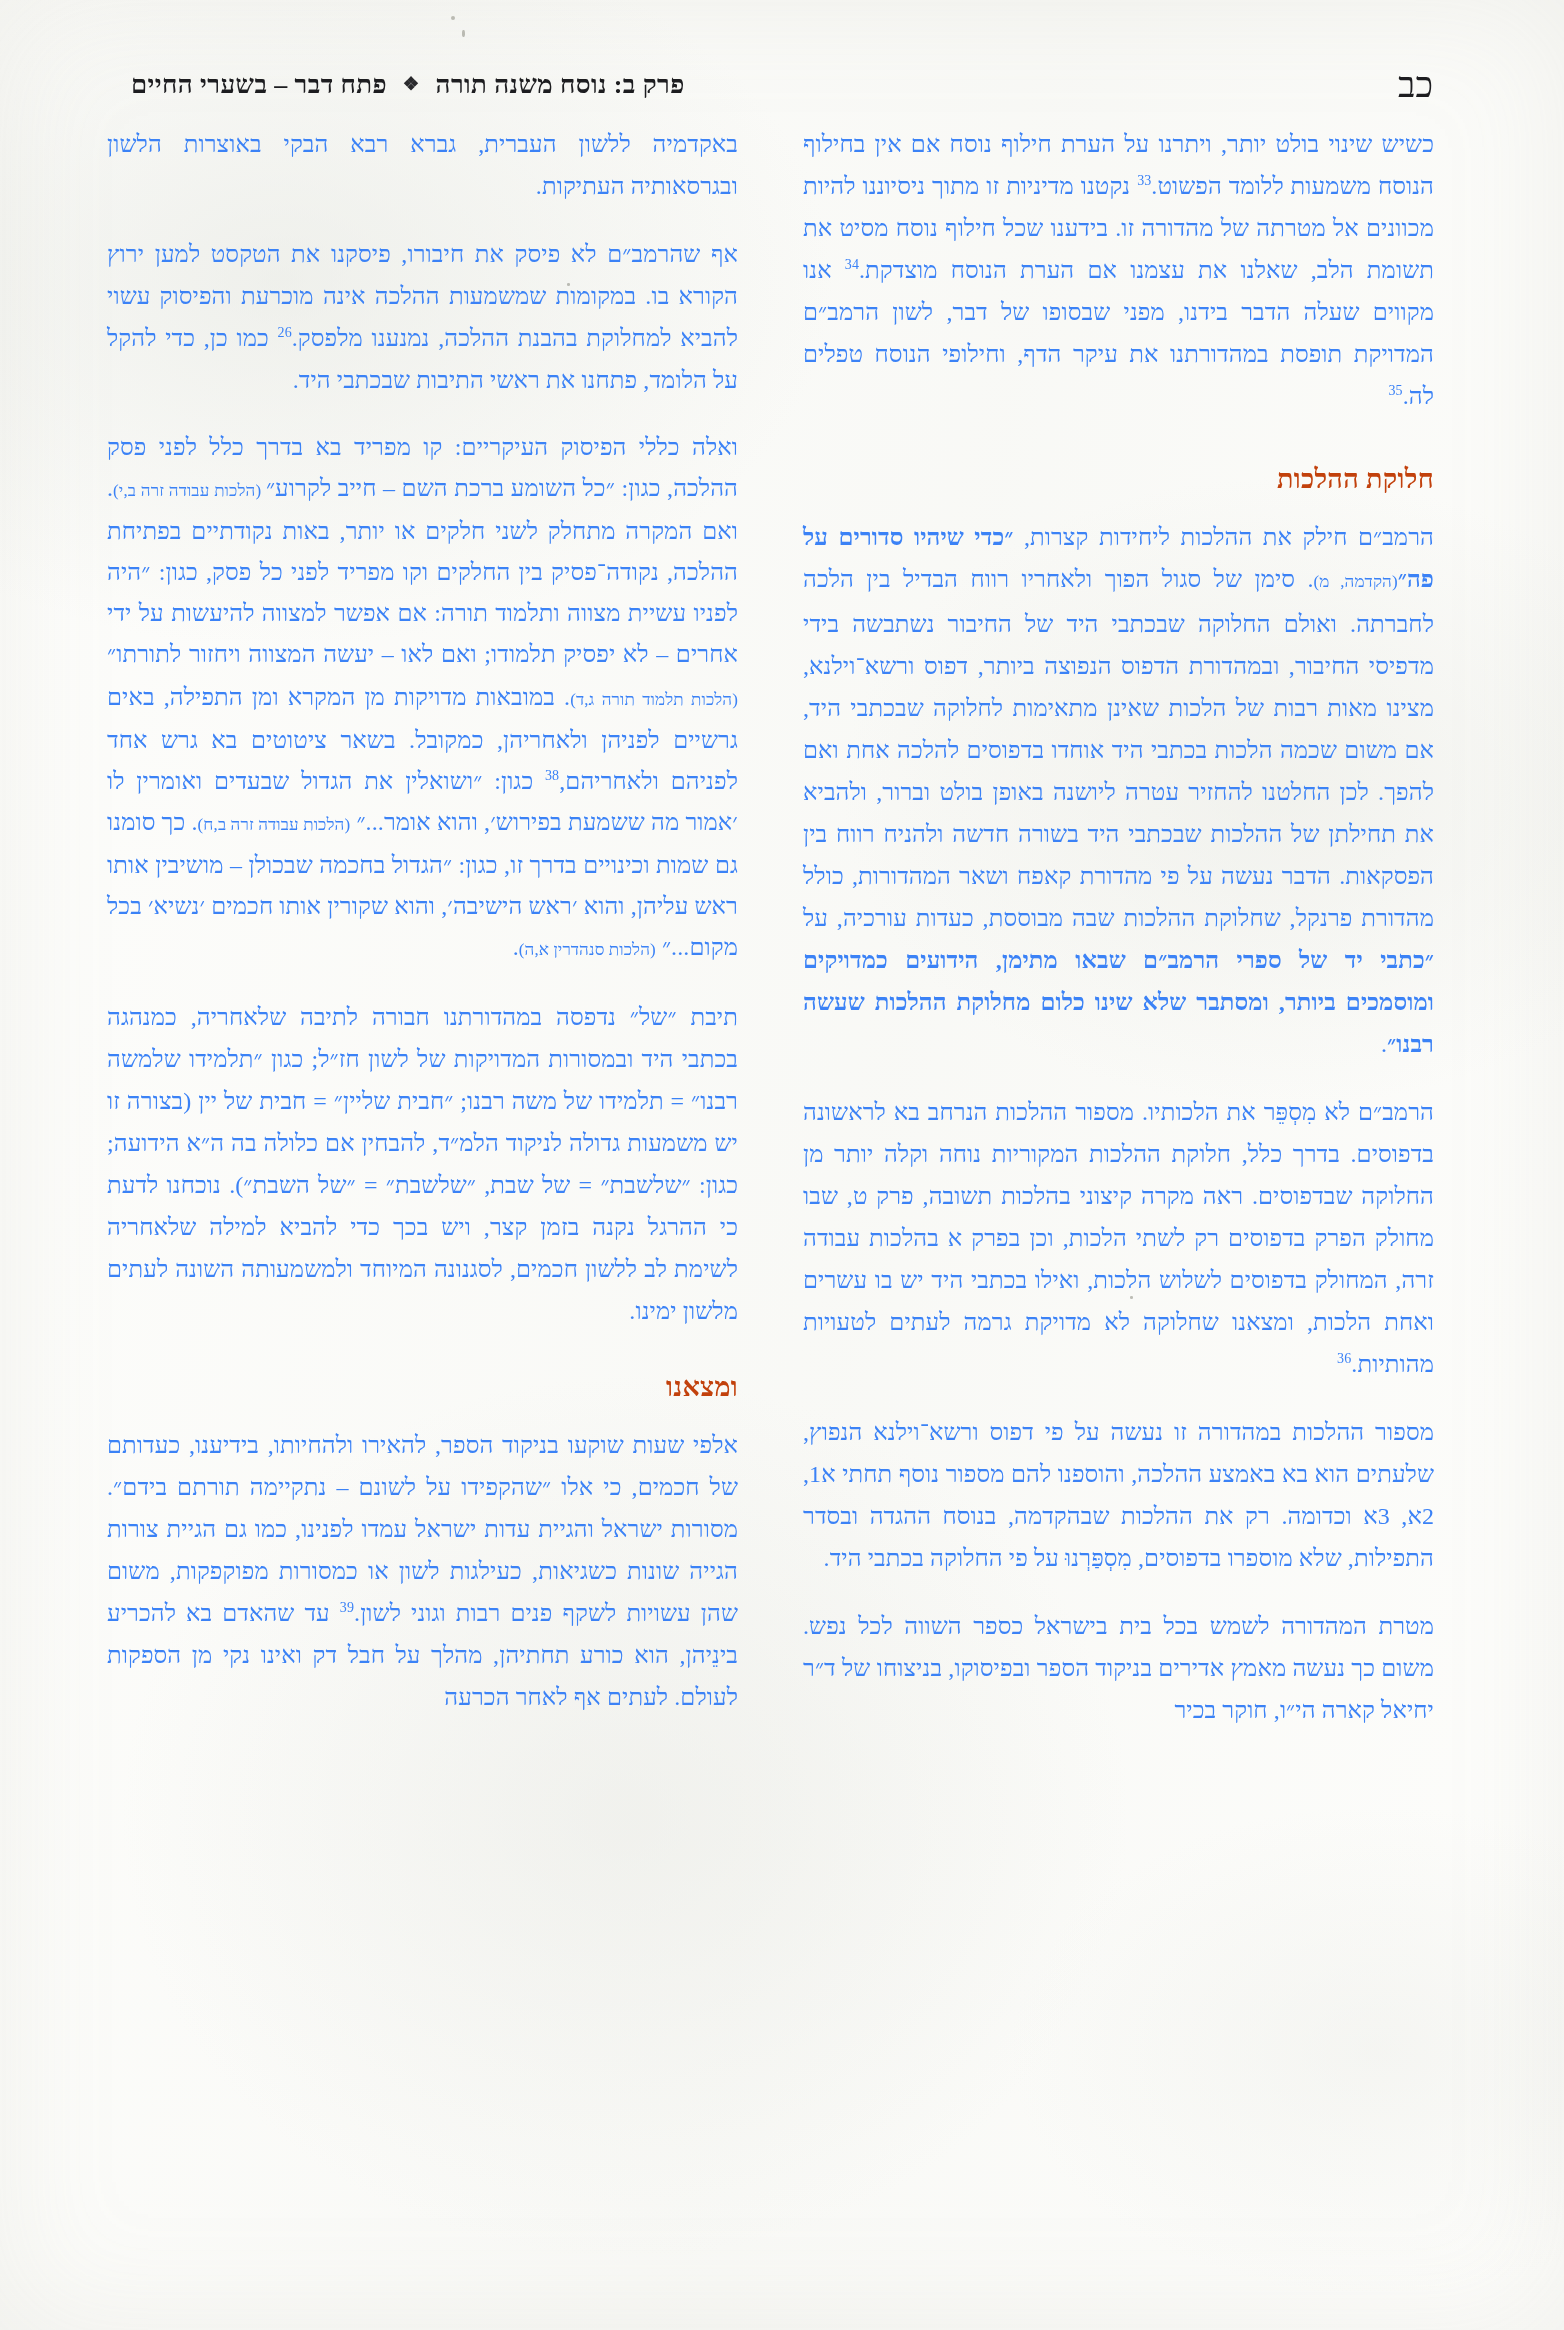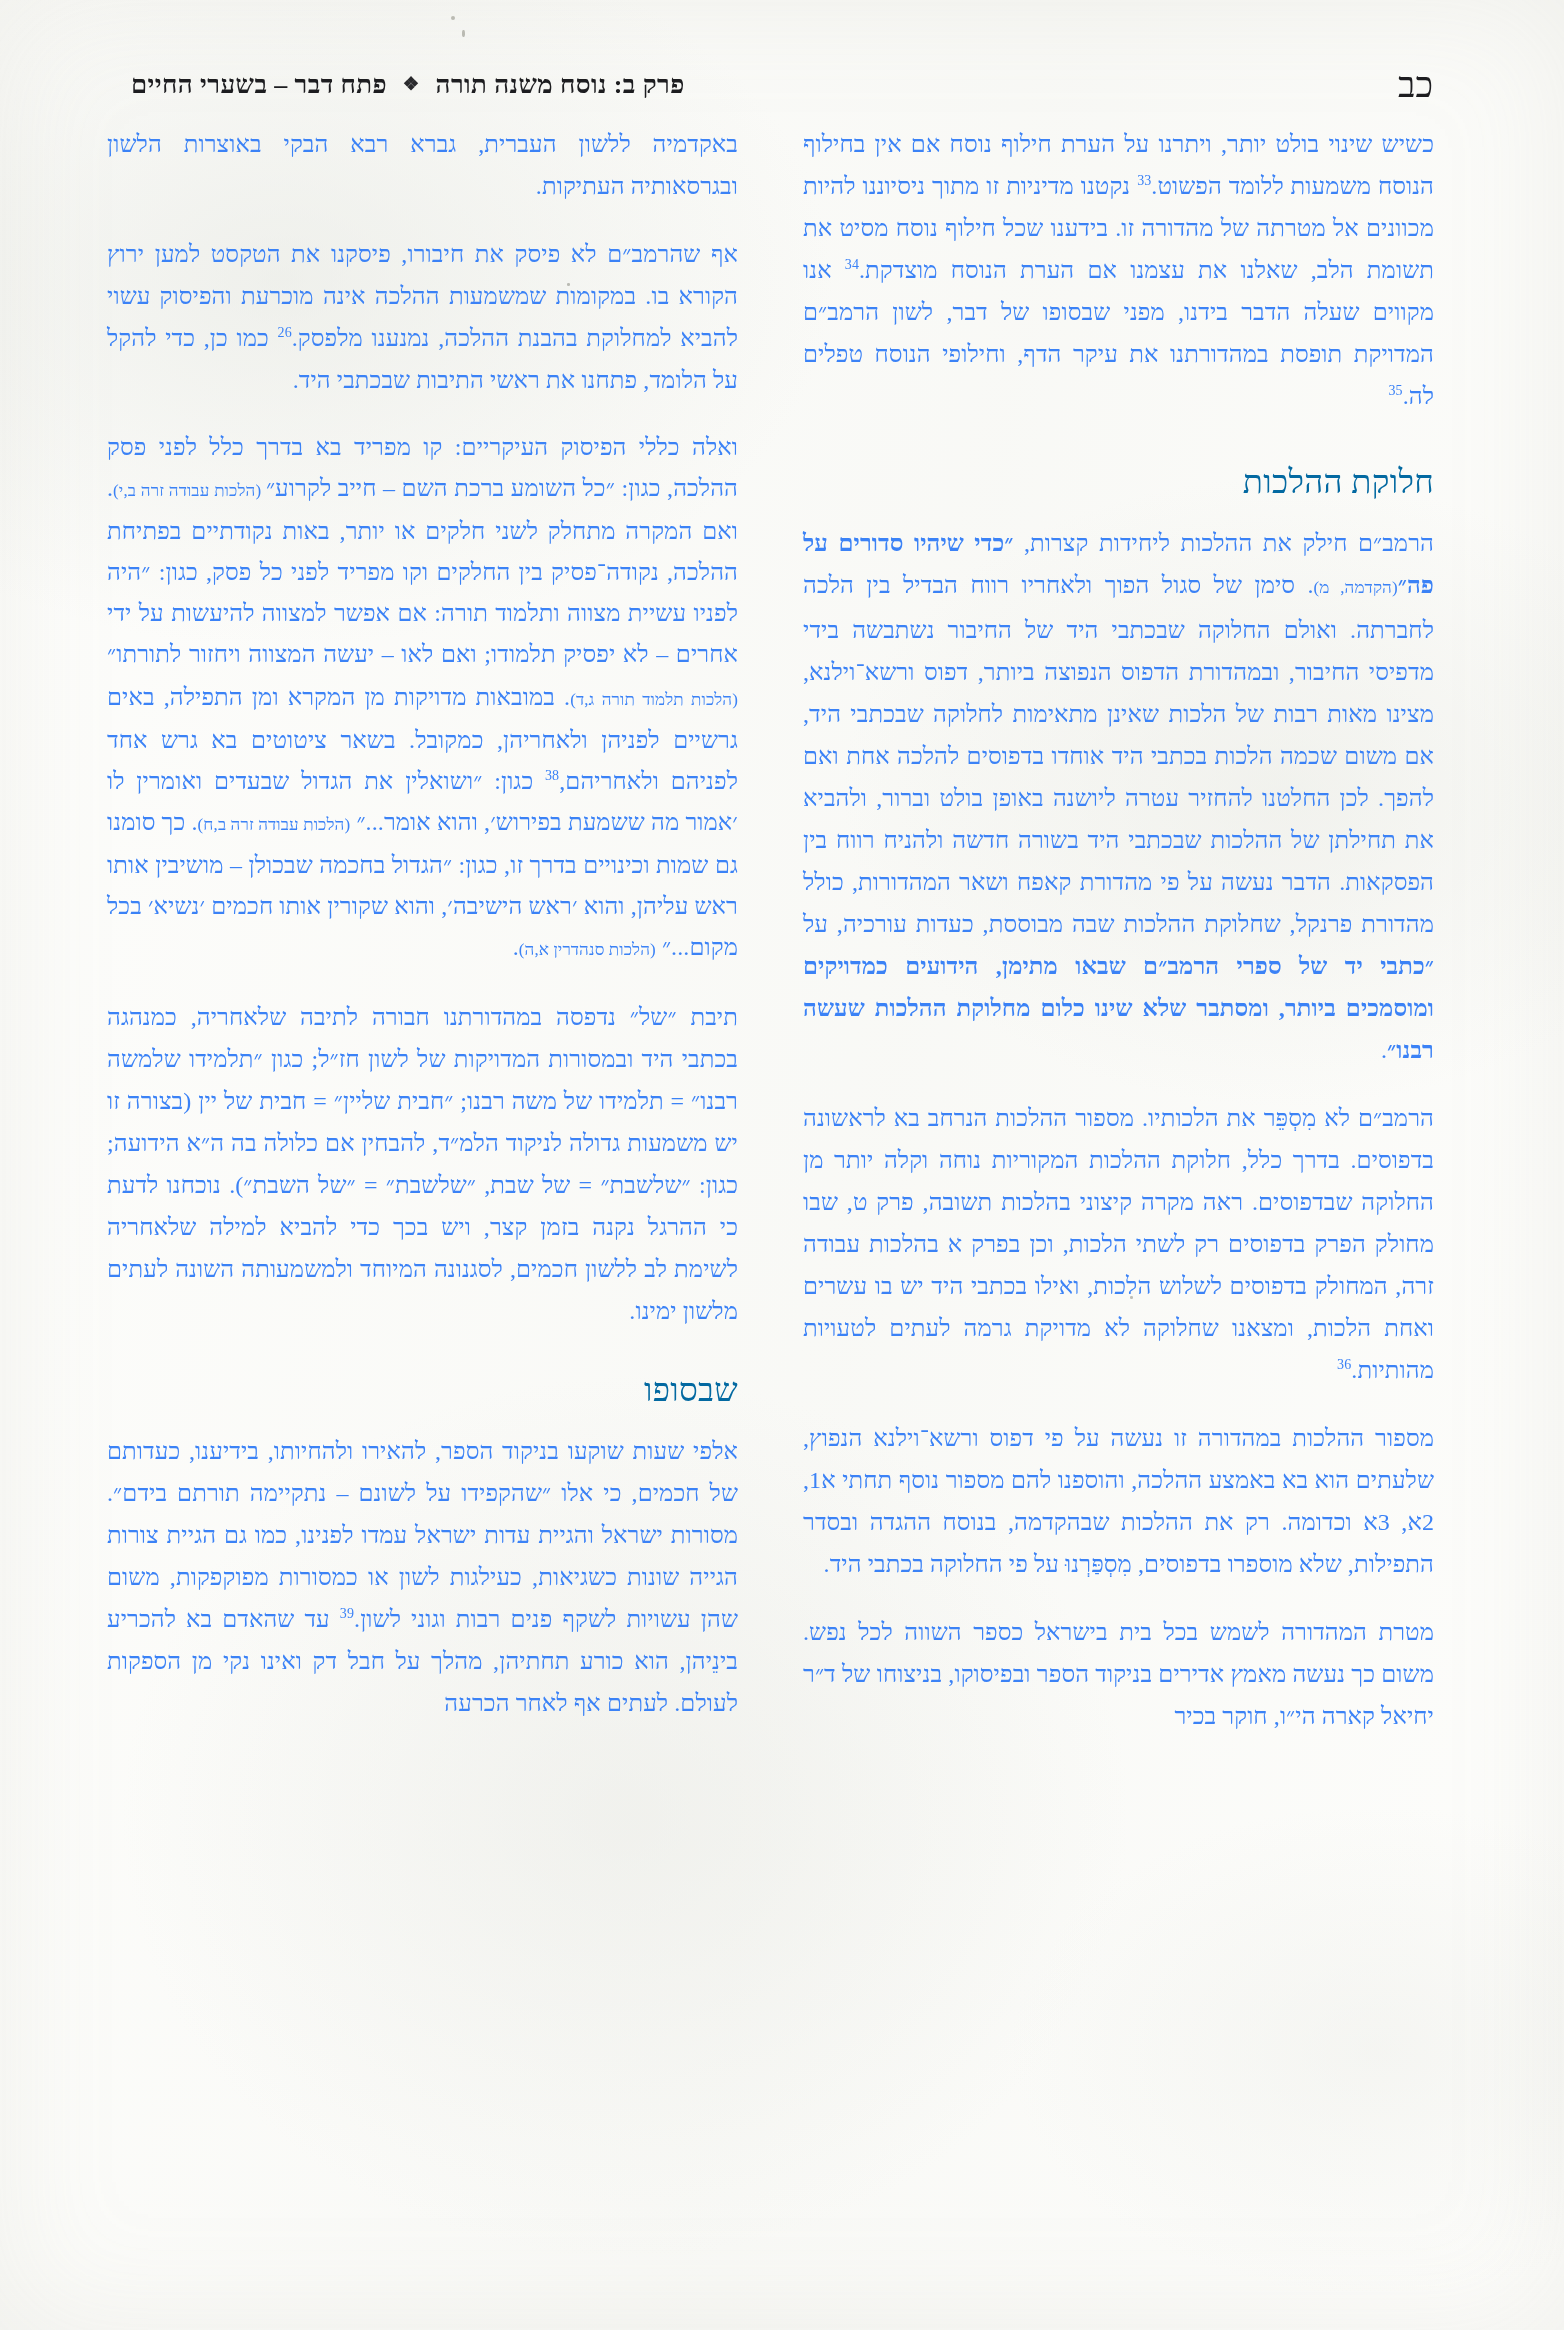--- a/index.html
+++ b/index.html
@@ -115,25 +115,25 @@
 
   sup.fn {
     font-size: 14px;
     vertical-align: super;
     line-height: 0;
     font-weight: 400;
   }
 
   h2.section {
     margin: 40px 0 21px 0;
-    font-size: 33px;
-    font-weight: 400;
+    font-size: 27px;
+    font-weight: 700;
     text-align: right;
     letter-spacing: 0.3px;
-    color: #0369a1;
+    color: #c2410c;
   }
   h2.section.first { margin-top: 47px; }
 
   
   .speck {
     position: absolute;
     background: #8a8a80;
     border-radius: 50%;
     opacity: 0.55;
     z-index: 5;
@@ -180,21 +180,21 @@
     <div class="col">
 
       <p class="para"><span>באקדמיה ללשון העברית, גברא רבא הבקי באוצרות הלשון ובגרסאותיה העתיקות.</span></p>
 
       <p class="para"><span>אף שהרמב״ם לא פיסק את חיבורו, פיסקנו את הטקסט למען ירוץ הקורא בו. במקומות שמשמעות ההלכה אינה מוכרעת והפיסוק עשוי להביא למחלוקת בהבנת ההלכה, נמנענו מלפסק.</span><sup class="fn">26</sup><span> כמו כן, כדי להקל על הלומד, פתחנו את ראשי התיבות שבכתבי היד.</span></p>
 
       <p class="para tight"><span>ואלה כללי הפיסוק העיקריים: קו מפריד בא בדרך כלל לפני פסק ההלכה, כגון: </span><span>״כל השומע ברכת השם – חייב לקרוע״</span><span class="src"> (הלכות עבודה זרה ב,י)</span><span>. ואם המקרה מתחלק לשני חלקים או יותר, באות נקודתיים בפתיחת ההלכה, נקודה־פסיק בין החלקים וקו מפריד לפני כל פסק, כגון: </span><span>״היה לפניו עשיית מצווה ותלמוד תורה: אם אפשר למצווה להיעשות על ידי אחרים – לא יפסיק תלמודו; ואם לאו – יעשה המצווה ויחזור לתורתו״</span><span class="src"> (הלכות תלמוד תורה ג,ד)</span><span>. במובאות מדויקות מן המקרא ומן התפילה, באים גרשיים לפניהן ולאחריהן, כמקובל. בשאר ציטוטים בא גרש אחד לפניהם ולאחריהם,</span><sup class="fn">38</sup><span> כגון: ״ושואלין את הגדול שבעדים ואומרין לו ׳אמור מה ששמעת בפירוש׳, והוא אומר...״ </span><span class="src">(הלכות עבודה זרה ב,ח)</span><span>. כך סומנו גם שמות וכינויים בדרך זו, כגון: ״הגדול בחכמה שבכולן – מושיבין אותו ראש עליהן, והוא ׳ראש הישיבה׳, והוא שקורין אותו חכמים ׳נשיא׳ בכל מקום...״ </span><span class="src">(הלכות סנהדרין א,ה)</span><span>.</span></p>
 
       <p class="para"><span>תיבת ״של״ נדפסה במהדורתנו חבורה לתיבה שלאחריה, כמנהגה בכתבי היד ובמסורות המדויקות של לשון חז״ל; כגון ״תלמידו שלמשה רבנו״ = תלמידו של משה רבנו; ״חבית שליין״ = חבית של יין (בצורה זו יש משמעות גדולה לניקוד הלמ״ד, להבחין אם כלולה בה ה״א הידועה; כגון: ״שלשבת״ = של שבת, ״שלשבת״ = ״של השבת״). נוכחנו לדעת כי ההרגל נקנה בזמן קצר, ויש בכך כדי להביא למילה שלאחריה לשימת לב ללשון חכמים, לסגנונה המיוחד ולמשמעותה השונה לעתים מלשון ימינו.</span></p>
 
-      <h2 class="section">שבסופו</h2>
+      <h2 class="section">ומצאנו</h2>
 
       <p class="para"><span>אלפי שעות שוקעו בניקוד הספר, להאירו ולהחיותו, בידיענו, כעדותם של חכמים, כי אלו ״שהקפידו על לשונם – נתקיימה תורתם בידם״. מסורות ישראל והגיית עדות ישראל עמדו לפנינו, כמו גם הגיית צורות הגייה שונות כשגיאות, כעילגות לשון או כמסורות מפוקפקות, משום שהן עשויות לשקף פנים רבות וגוני לשון.</span><sup class="fn">39</sup><span> עד שהאדם בא להכריע בינֵיהן, הוא כורע תחתיהן, מהלך על חבל דק ואינו נקי מן הספקות לעולם. לעתים אף לאחר הכרעה</span></p>
 
     </div>
 
   </div>
 </div>
 
 
 </body></html>

